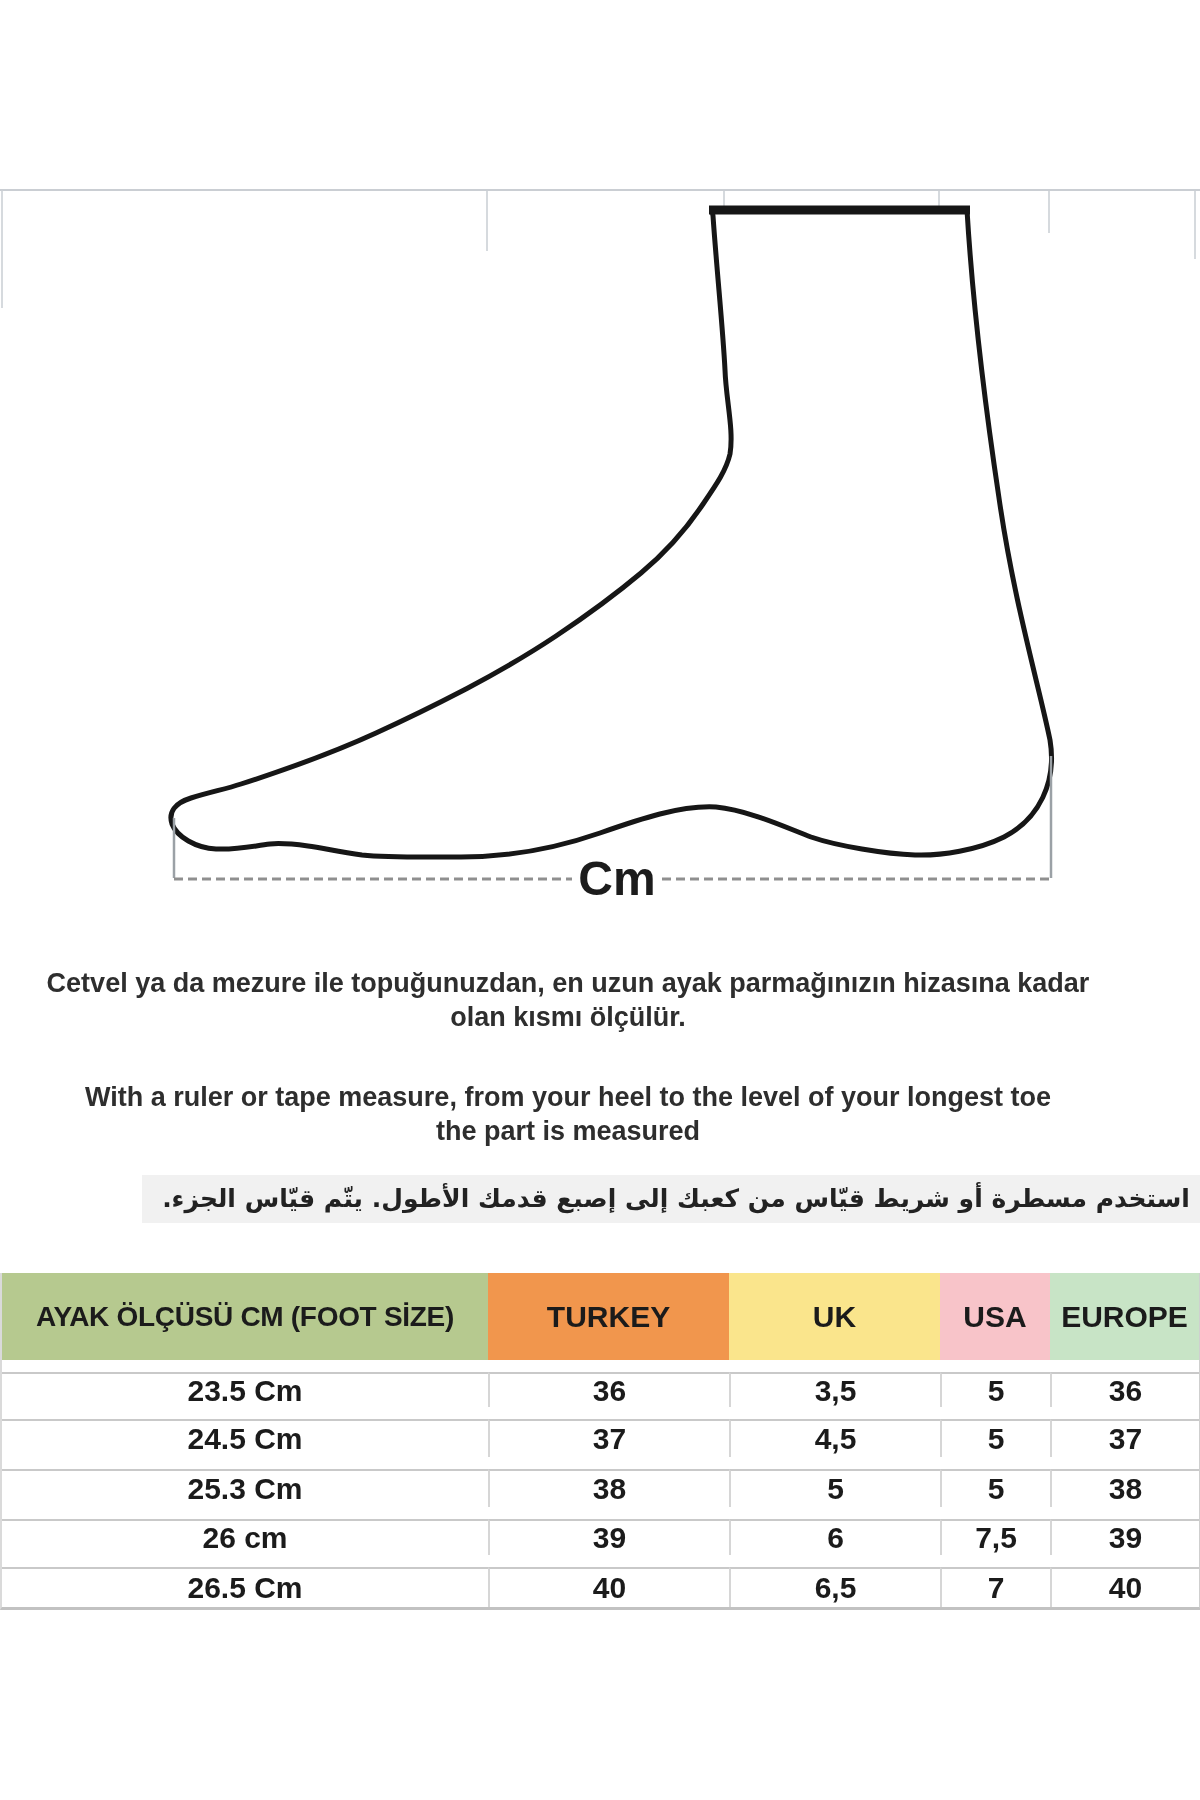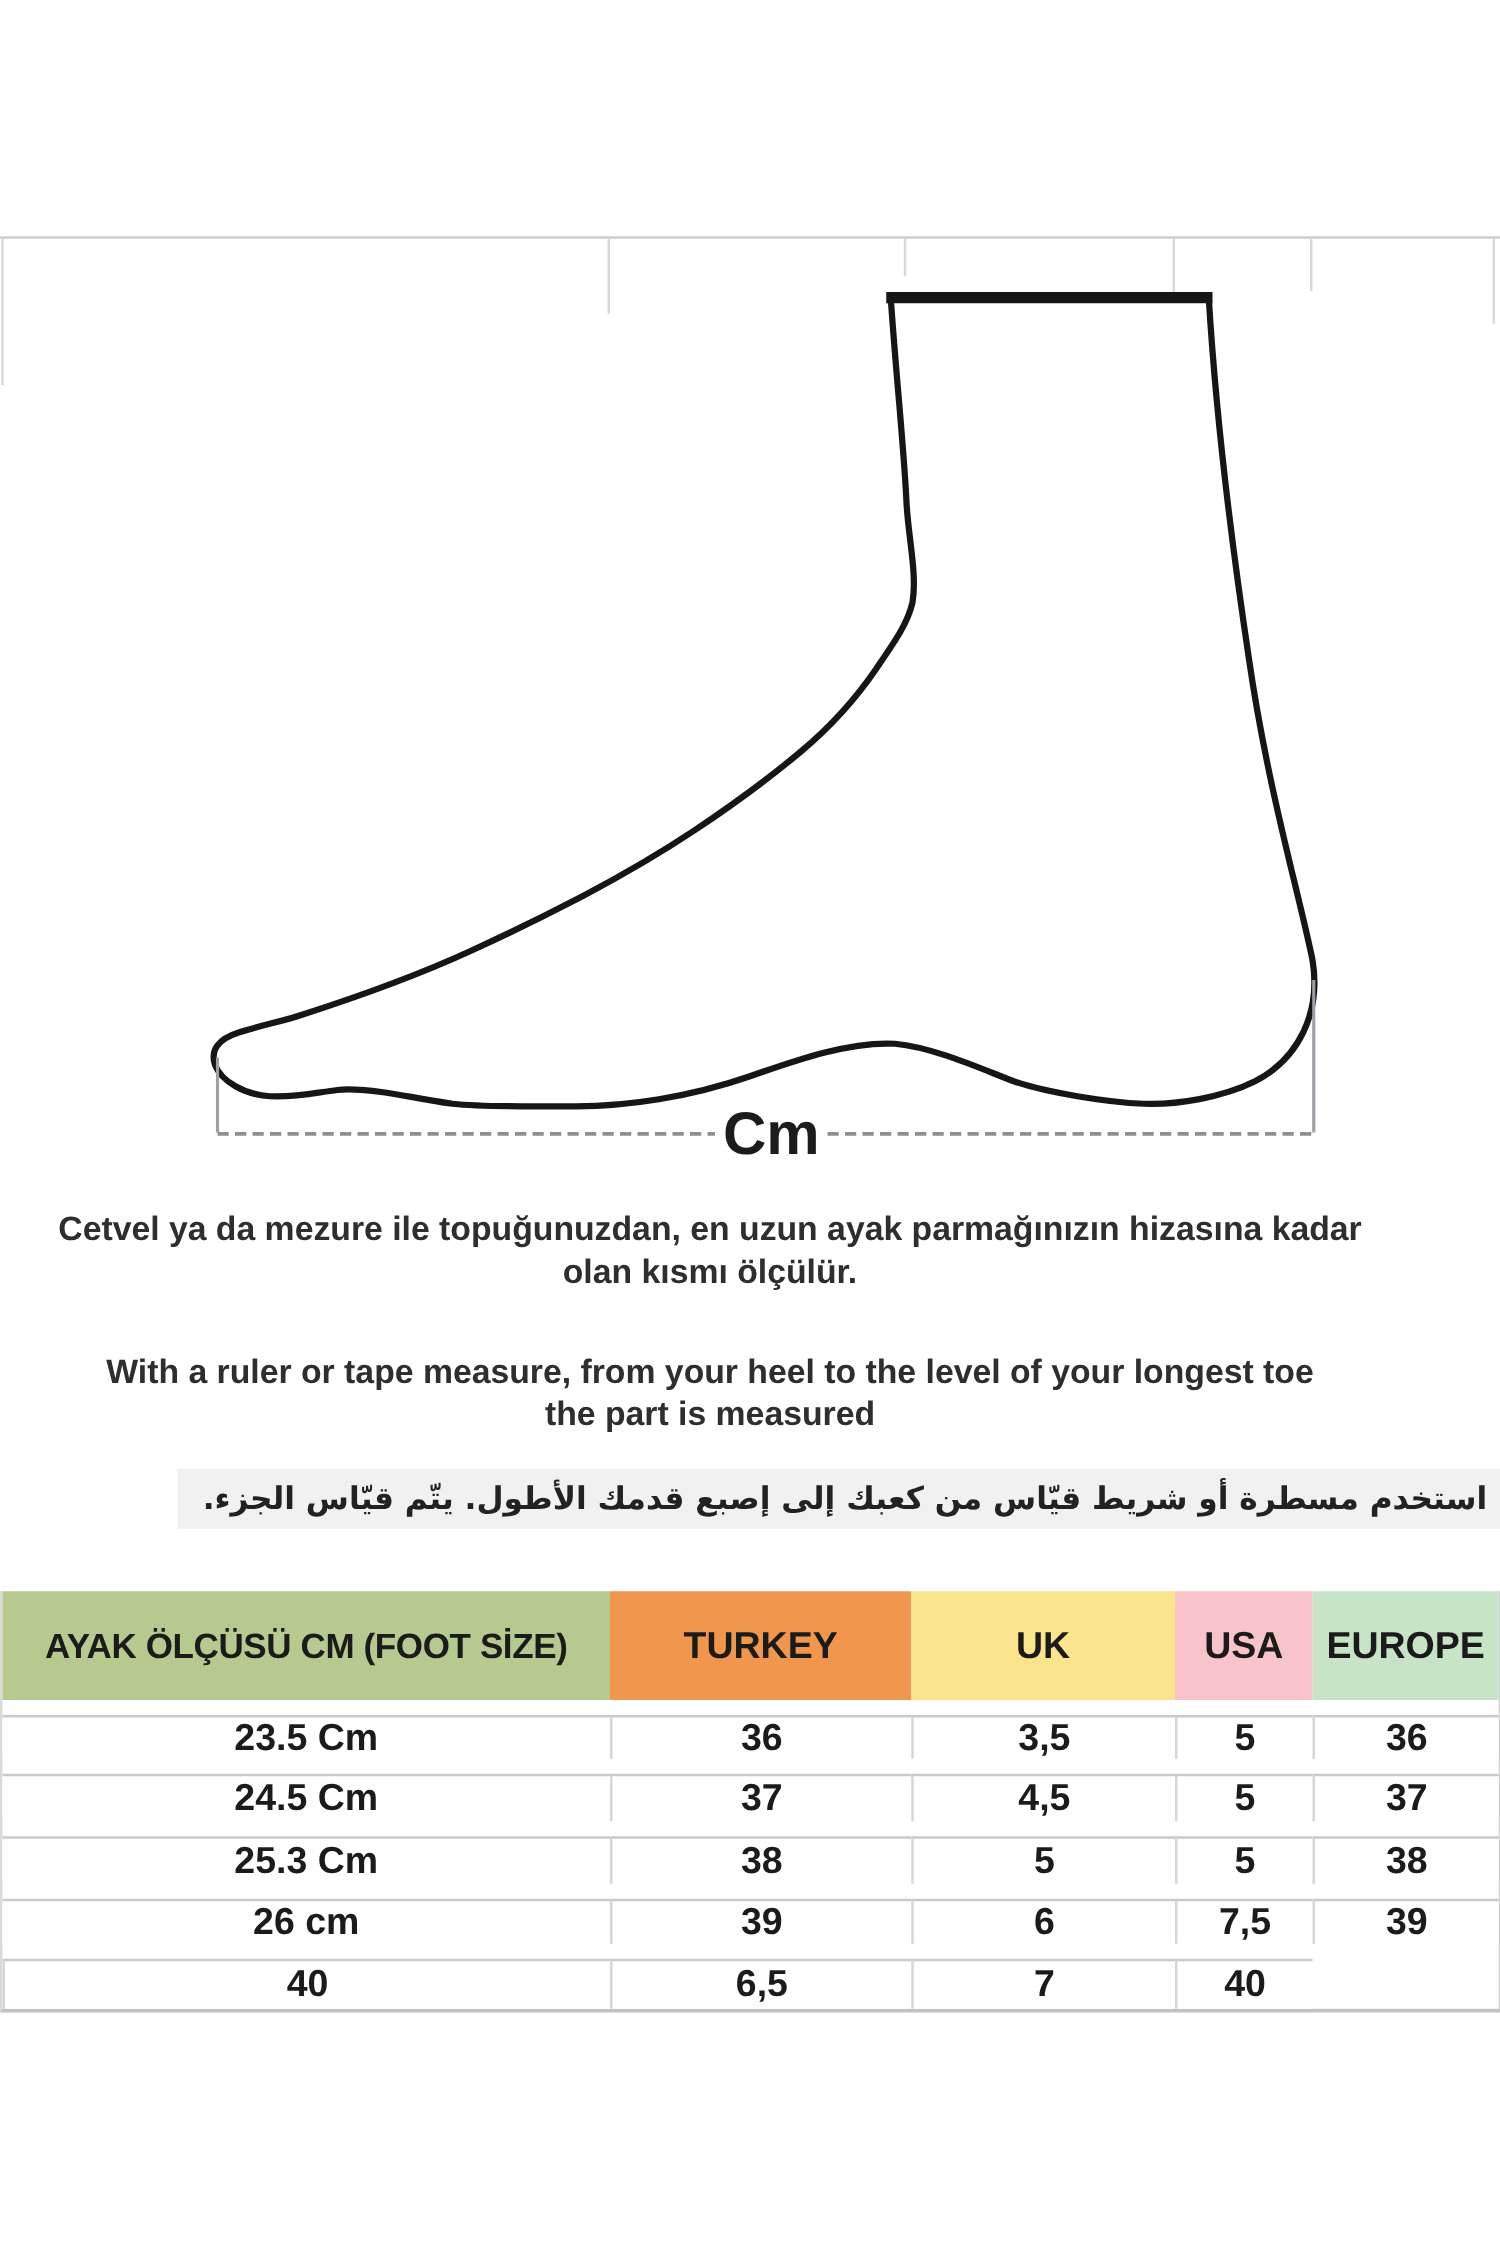--- a/index.html
+++ b/index.html
@@ -4,21 +4,21 @@
 <style>
   html,body{margin:0;padding:0;background:#ffffff;}
   .page{position:relative;width:1200px;height:1800px;background:#ffffff;overflow:hidden;
         font-family:"Liberation Sans",sans-serif;}
 
   
   .hline{position:absolute;left:0;top:189px;width:1200px;height:2px;background:#b8bec4;opacity:.75;}
   .tick{position:absolute;top:191px;width:2px;background:#ccd1d6;opacity:.8;}
 
   
-  .foot-wrap{position:absolute;left:80px;top:206px;width:1060px;height:720px;}
+  .foot-wrap{position:absolute;left:80px;top:178px;width:1060px;height:720px;}
 
   
   .txt{position:absolute;left:16px;width:1104px;text-align:center;
        font-weight:600;color:#2e2e2e;font-size:27px;line-height:34px;}
   .txt.tr{top:966px;}
   .txt.en{top:1080px;}
   .ar-band{position:absolute;left:142px;top:1175px;width:1068px;height:48px;background:#f1f1f1;
            direction:rtl;text-align:center;font-family:"DejaVu Sans",sans-serif;
            font-weight:700;font-size:25px;line-height:48px;color:#222222;}
 
@@ -119,19 +119,20 @@
     <div class="cell data v">5</div>
     <div class="cell data v">5</div>
     <div class="cell data v">38</div>
 
     <div class="cell data">26 cm</div>
     <div class="cell data v">39</div>
     <div class="cell data v">6</div>
     <div class="cell data v">7,5</div>
     <div class="cell data v">39</div>
 
+    <div class="cell data">26.5 Cm</div>
     <div class="cell data v">40</div>
     <div class="cell data v">6,5</div>
     <div class="cell data v">7</div>
     <div class="cell data v">40</div>
   </div>
 
 </div>
 
 </body></html>

